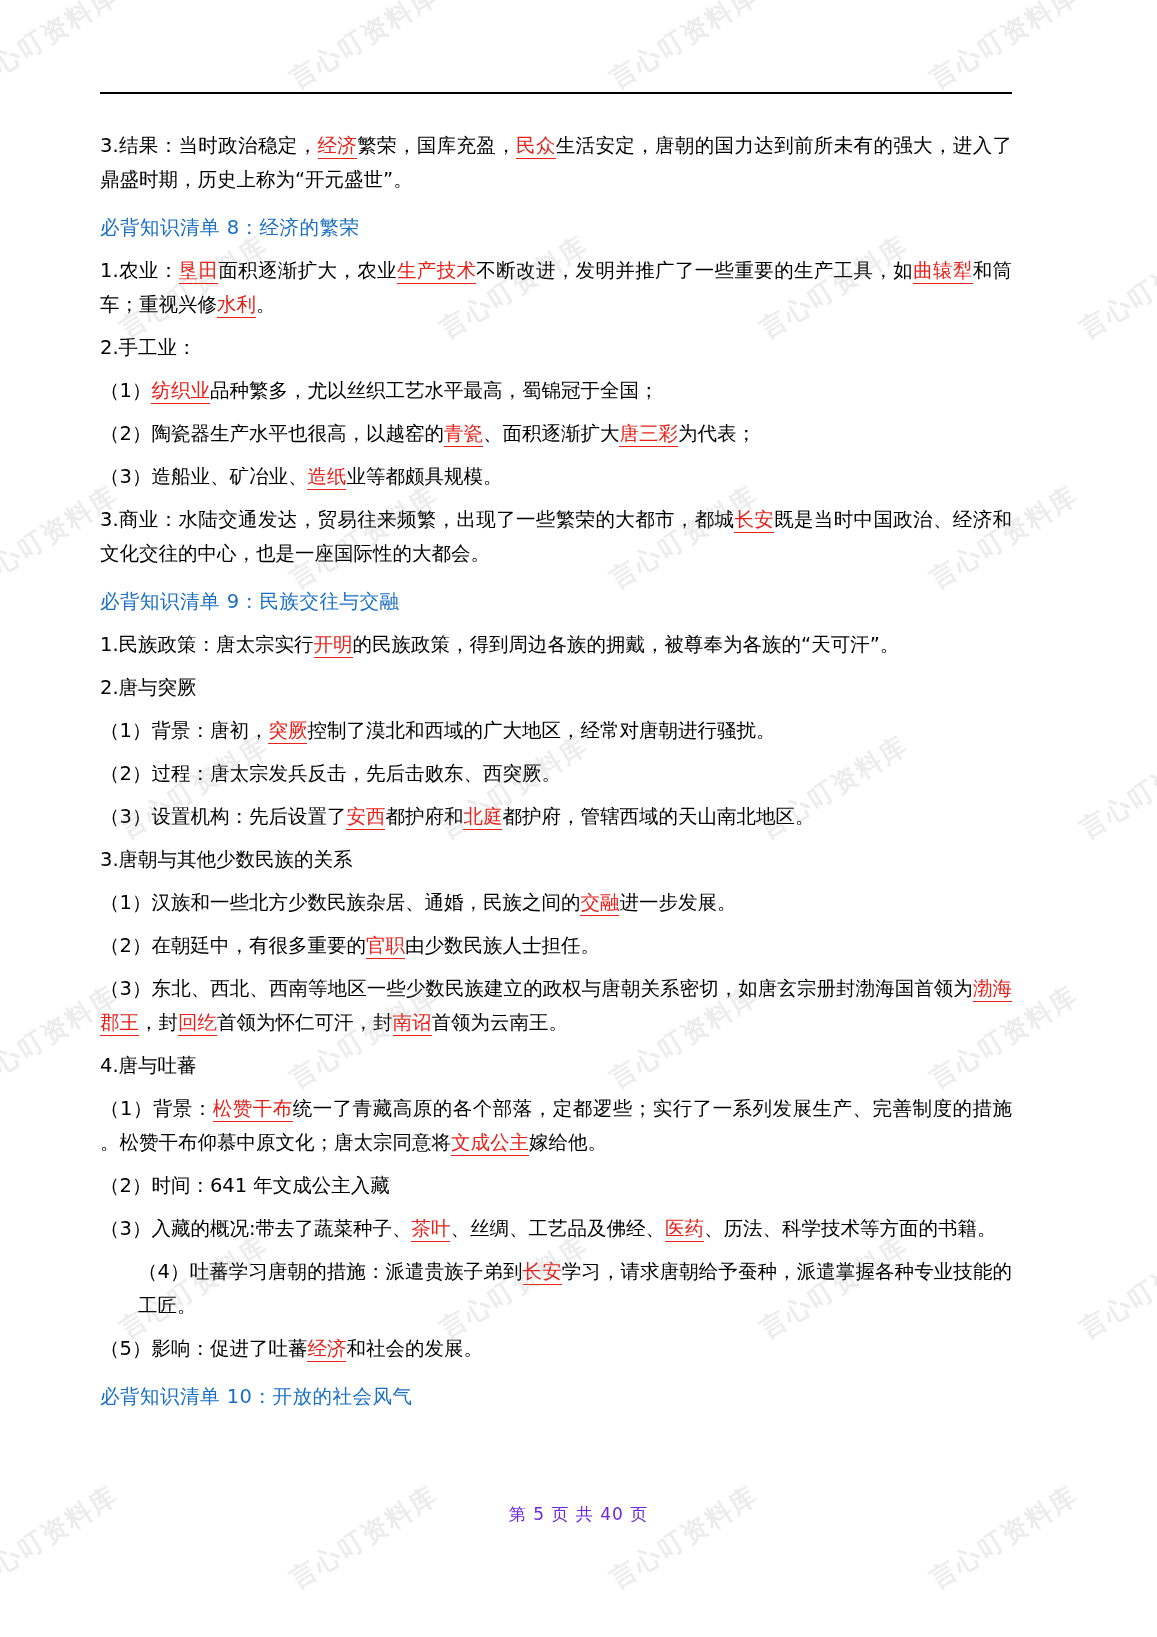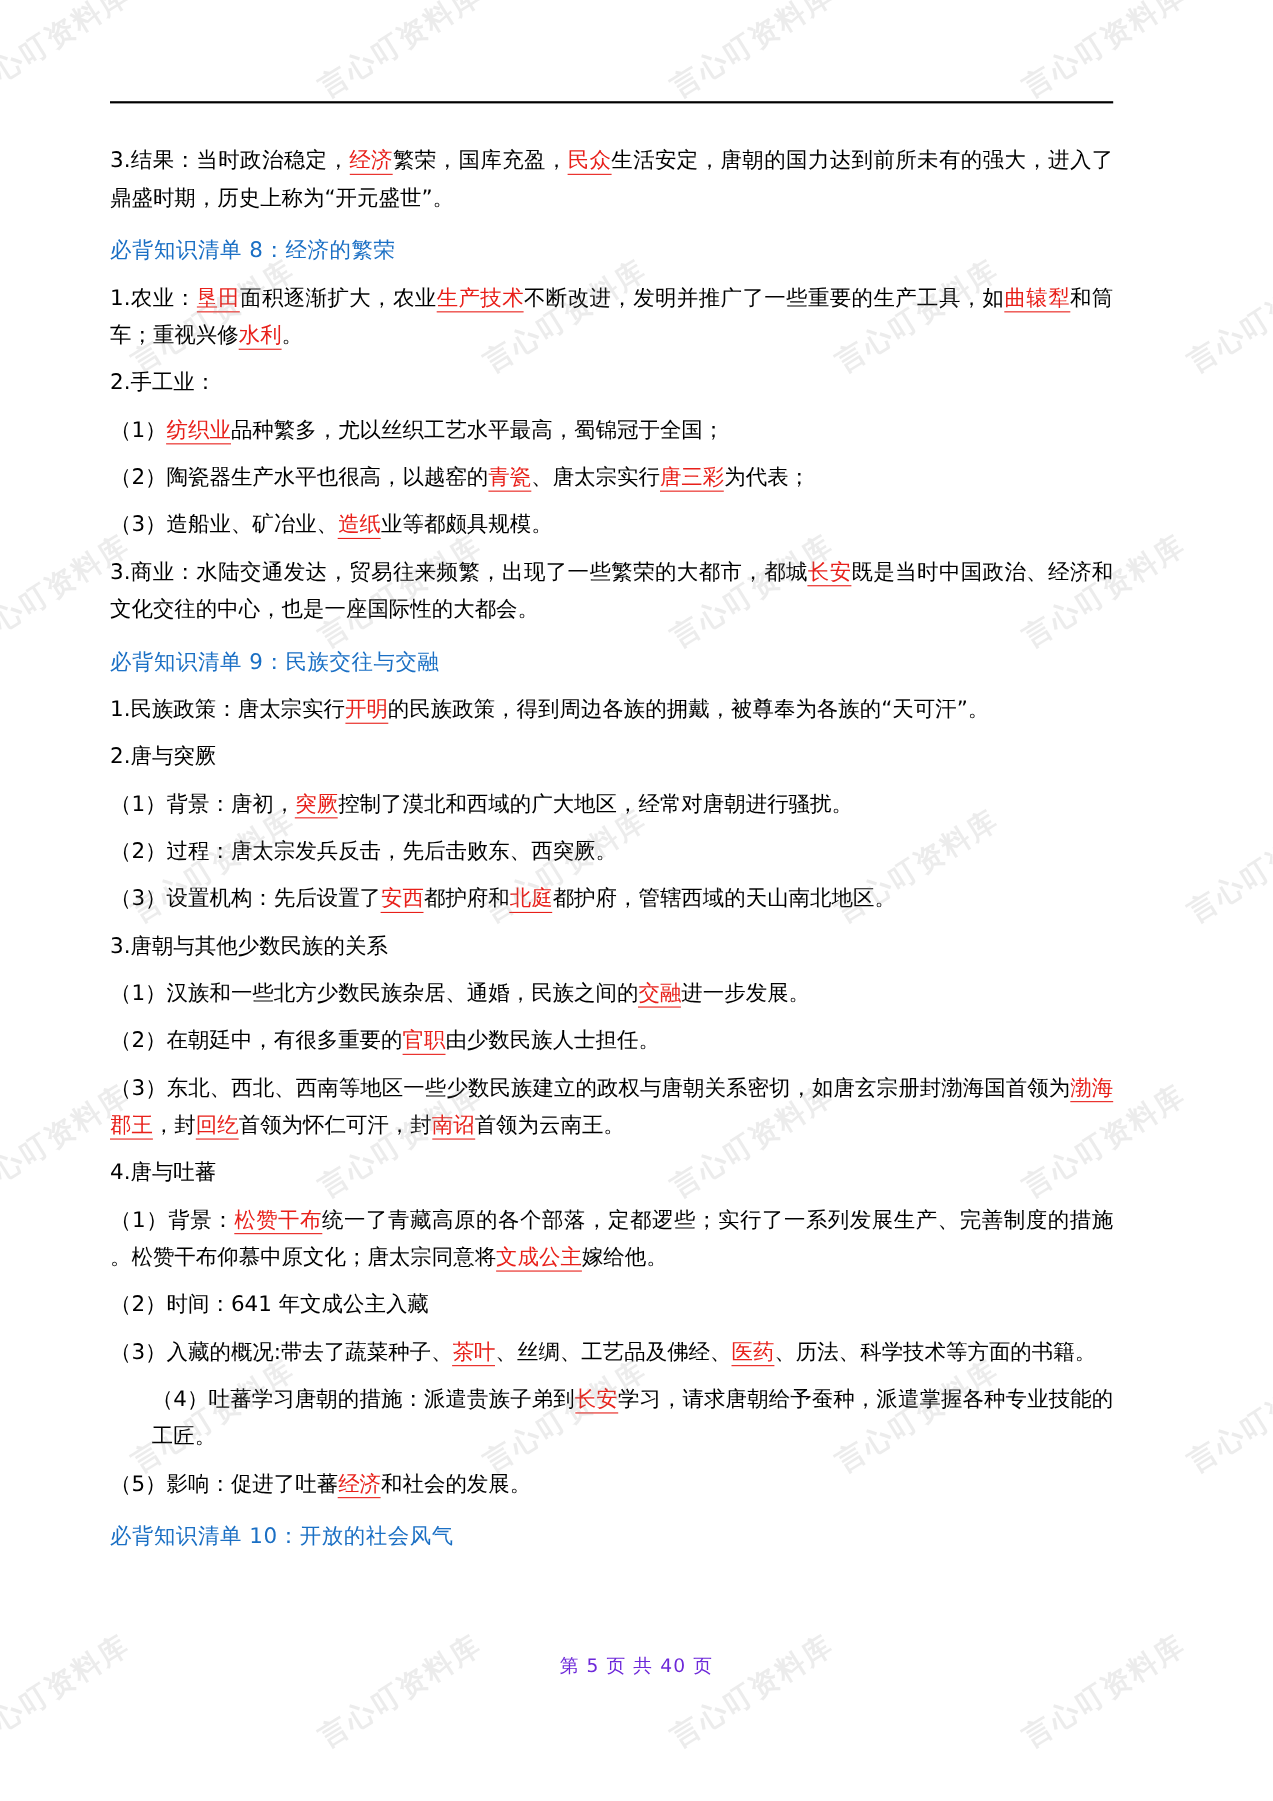--- a/index.html
+++ b/index.html
@@ -135,21 +135,21 @@
     </div>
 
   <div class="content">
     <div class="top-rule"></div>
     <div class="body-text" id="body-text">
         <p class="para"><span>3.结果：当时政治稳定，</span><span class="red">经济</span><span>繁荣，国库充盈，</span><span class="red">民众</span><span>生活安定，唐朝的国力达到前所未有的强大，进入了鼎盛时期，历史上称为“开元盛世”。</span></p>
         <div class="heading">必背知识清单 8：经济的繁荣</div>
         <p class="para"><span>1.农业：</span><span class="red">垦田</span><span>面积逐渐扩大，农业</span><span class="red">生产技术</span><span>不断改进，发明并推广了一些重要的生产工具，如</span><span class="red">曲辕犁</span><span>和筒车；重视兴修</span><span class="red">水利</span><span>。</span></p>
         <p class="para"><span>2.手工业：</span></p>
         <p class="para indent1" style="text-indent: 0px;"><span>（1）</span><span class="red">纺织业</span><span>品种繁多，尤以丝织工艺水平最高，蜀锦冠于全国；</span></p>
-        <p class="para indent1" style="text-indent: 0px;"><span>（2）陶瓷器生产水平也很高，以越窑的</span><span class="red">青瓷</span><span>、唐太宗实行</span><span class="red">唐三彩</span><span>为代表；</span></p>
+        <p class="para indent1" style="text-indent: 0px;"><span>（2）陶瓷器生产水平也很高，以越窑的</span><span class="red">青瓷</span><span>、面积逐渐扩大</span><span class="red">唐三彩</span><span>为代表；</span></p>
         <p class="para indent1" style="text-indent: 0px;"><span>（3）造船业、矿冶业、</span><span class="red">造纸</span><span>业等都颇具规模。</span></p>
         <p class="para"><span>3.商业：水陆交通发达，贸易往来频繁，出现了一些繁荣的大都市，都城</span><span class="red">长安</span><span>既是当时中国政治、经济和文化交往的中心，也是一座国际性的大都会。</span></p>
         <div class="heading">必背知识清单 9：民族交往与交融</div>
         <p class="para"><span>1.民族政策：唐太宗实行</span><span class="red">开明</span><span>的民族政策，得到周边各族的拥戴，被尊奉为各族的“天可汗”。</span></p>
         <p class="para"><span>2.唐与突厥</span></p>
         <p class="para indent1" style="text-indent: 0px;"><span>（1）背景：唐初，</span><span class="red">突厥</span><span>控制了漠北和西域的广大地区，经常对唐朝进行骚扰。</span></p>
         <p class="para indent1" style="text-indent: 0px;"><span>（2）过程：唐太宗发兵反击，先后击败东、西突厥。</span></p>
         <p class="para indent1" style="text-indent: 0px;"><span>（3）设置机构：先后设置了</span><span class="red">安西</span><span>都护府和</span><span class="red">北庭</span><span>都护府，管辖西域的天山南北地区。</span></p>
         <p class="para"><span>3.唐朝与其他少数民族的关系</span></p>
         <p class="para indent1" style="text-indent: 0px;"><span>（1）汉族和一些北方少数民族杂居、通婚，民族之间的</span><span class="red">交融</span><span>进一步发展。</span></p>

